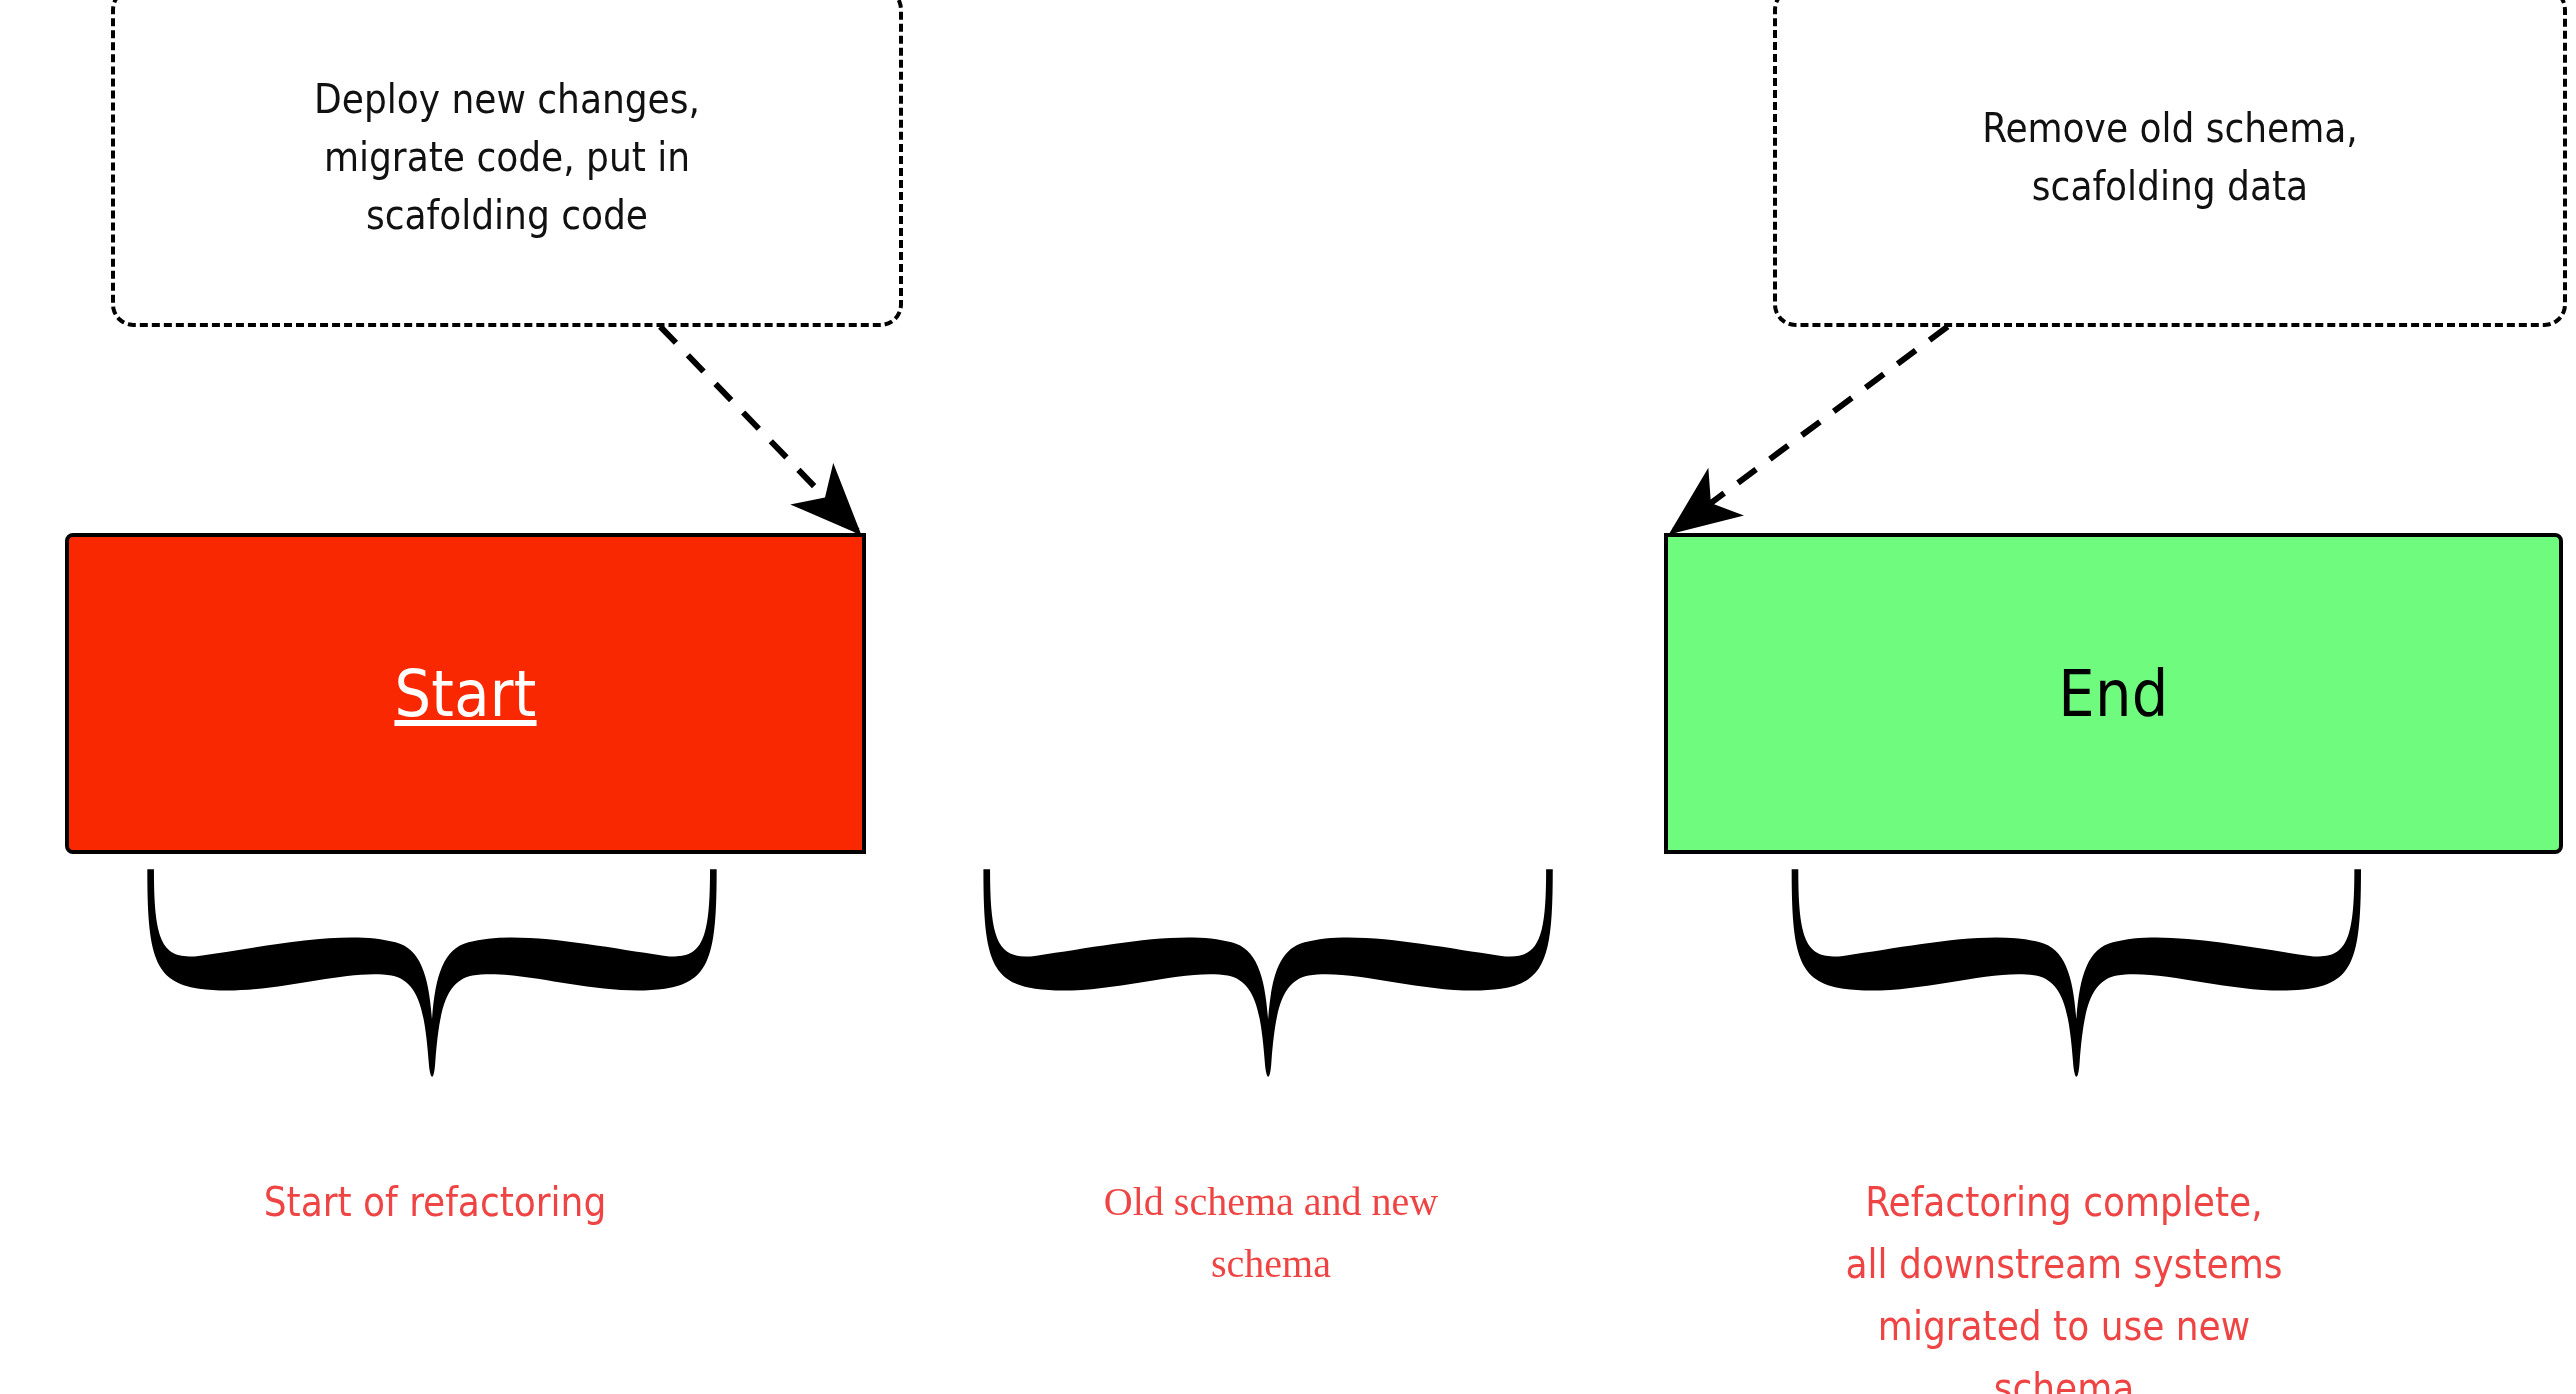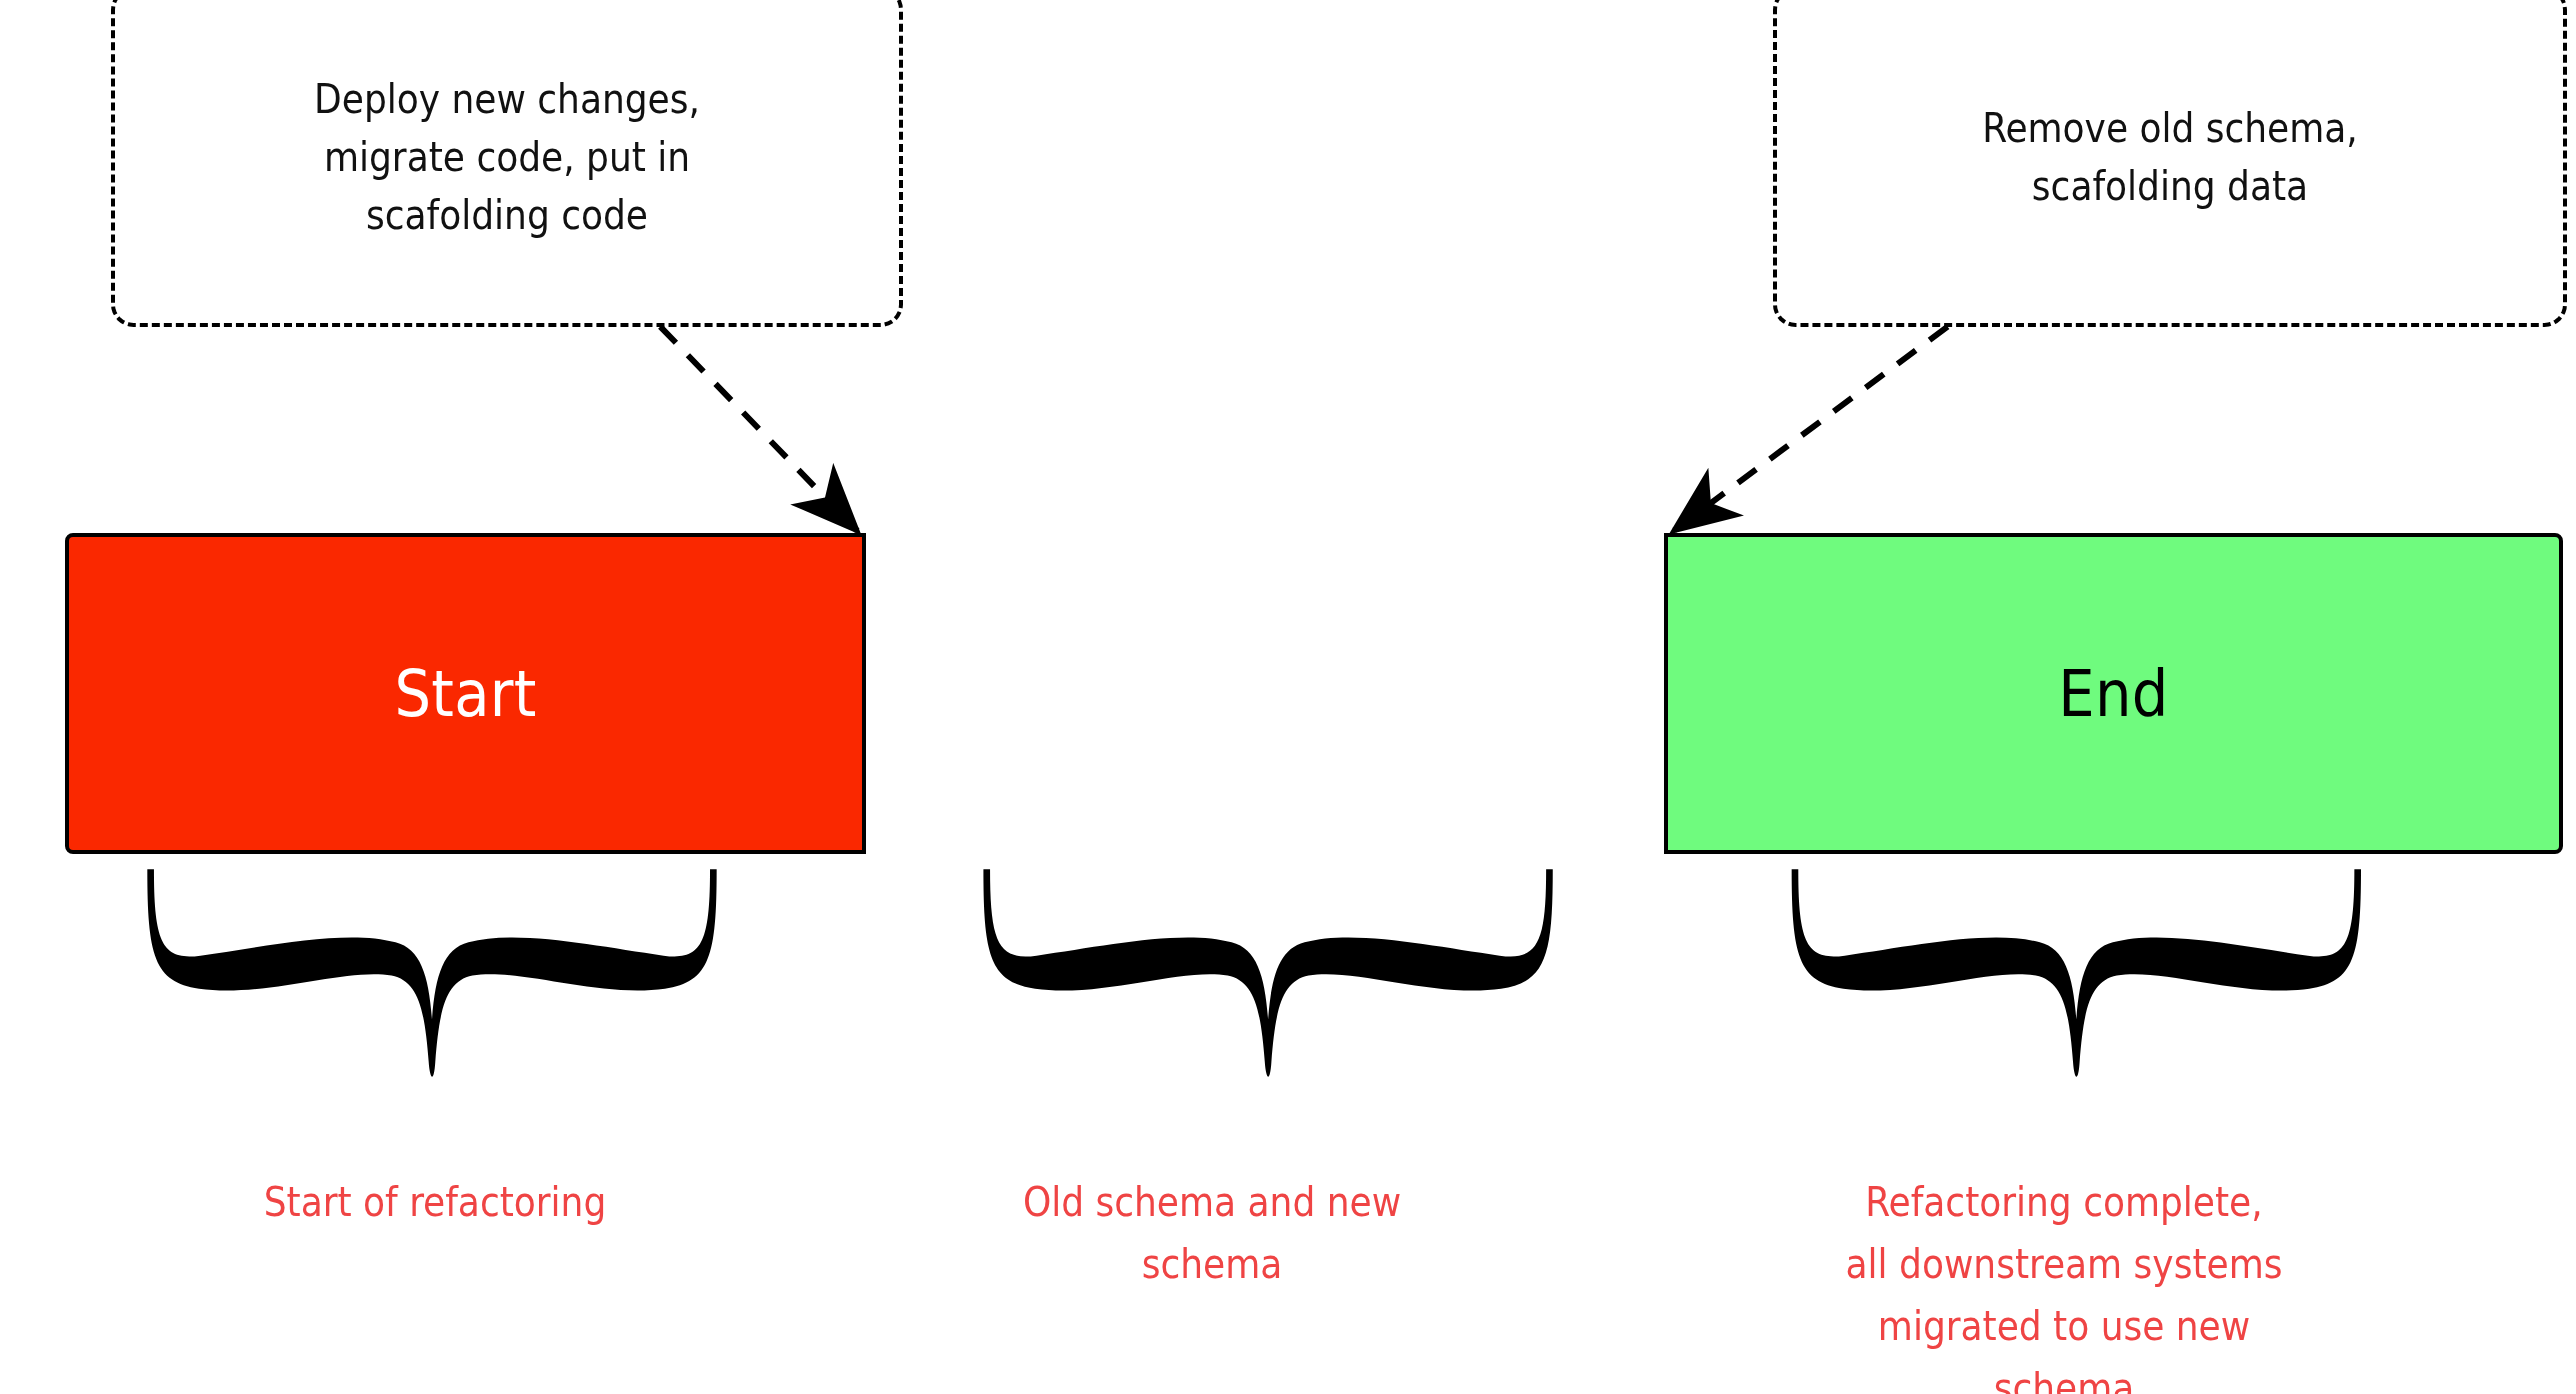--- a/index.html
+++ b/index.html
@@ -47,21 +47,21 @@
     <g>
       <path d="M 995,492 L 1292,800" fill="none" stroke="#000" stroke-width="9" stroke-dasharray="34 26" stroke-linecap="butt" marker-end="url(#ah)"></path>
     </g>
 
     <g>
       <path d="M 2935,492 L 2522,800" fill="none" stroke="#000" stroke-width="9" stroke-dasharray="34 26" stroke-linecap="butt" marker-end="url(#ah)"></path>
     </g>
   </svg>
 
   <div class="seg" style="left:65px;top:533px;width:801px;height:321px;background:#fa2800;border-radius:8px 0 0 8px;">
-    <span class="seg-label" style="color:#ffffff;">Start</span>
+    <span class="seg-label" style="color:#ffffff;text-decoration:underline;">Start</span>
   </div>
 
 
   <div class="seg" style="left:1664px;top:533px;width:899px;height:321px;background:#6ffb7e;border-radius:0 8px 8px 0;">
     <span class="seg-label" style="color:#000000;">End</span>
   </div>
 
   <svg class="layer" viewBox="0 0 3882 2102" xmlns="http://www.w3.org/2000/svg">
     <g fill="#000">
       <path d="M 222,1310
@@ -113,21 +113,21 @@
                C 3124,1470 3112,1430 3074,1420
                C 3000,1400 2880,1426 2780,1440
                C 2722,1448 2710,1420 2710,1310 Z"></path>
     </g>
   </svg>
 
   <div class="caption" style="left:103px;top:1109px;width:664px;">
     <span>Start of refactoring</span>
   </div>
 
-  <div class="caption" style="left:880px;top:1109px;width:664px;">
+  <div class="caption" style="left:939px;top:1109px;width:664px;font-family:Liberation Serif, serif;">
     <span>Old schema and new
 schema</span>
   </div>
 
   <div class="caption" style="left:1732px;top:1109px;width:664px;">
     <span>Refactoring complete,
 all downstream systems
 migrated to use new
 schema</span>
   </div>

